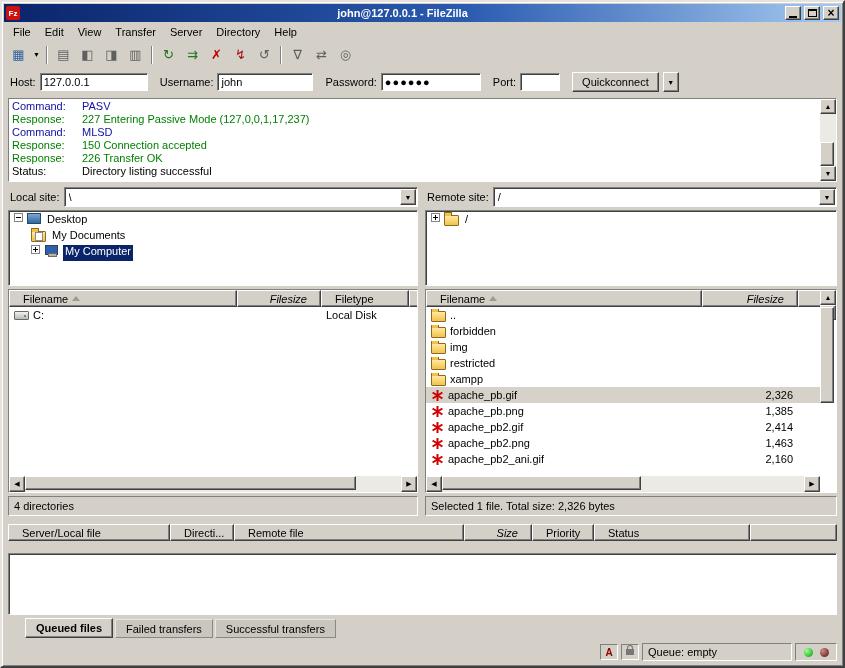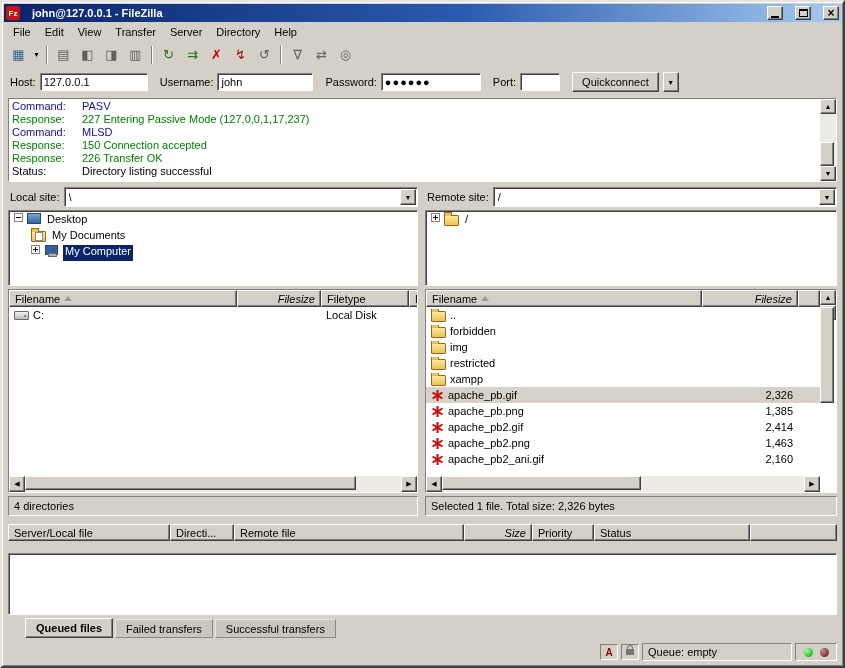--- a/index.html
+++ b/index.html
@@ -11,22 +11,22 @@
     box-shadow:inset 1px 1px 0 #fff, inset -1px -1px 0 #808080;
     padding:2px;display:flex;flex-direction:column;
     font-family:"Liberation Sans","DejaVu Sans",sans-serif;font-size:11px;color:#000;
     overflow:hidden;
   }
   
   .bevel-out{border:1px solid;border-color:#fff #404040 #404040 #fff;box-shadow:inset -1px -1px 0 #808080;background:#d4d0c8;}
   .bevel-in{border:1px solid;border-color:#808080 #fff #fff #808080;box-shadow:inset 1px 1px 0 #404040;background:#fff;}
   .etched{border:1px solid;border-color:#808080 #fff #fff #808080;background:#d4d0c8;}
   
-  .titlebar{height:18px;flex:none;display:flex;align-items:center;gap:12px;padding:4px 2px;
-    background:linear-gradient(90deg,#0a246a 0%,#2a5bb0 55%,#a6caf0 100%);color:#fff;font-weight:bold;}
+  .titlebar{height:18px;flex:none;display:flex;align-items:center;gap:3px;padding:4px 2px;
+    background:linear-gradient(90deg,#0a246a 0%,#2a5bb0 55%,#a6caf0 100%);color:#fff;font-weight:bold;text-align:center;}
   .app-icon{width:14px;height:14px;flex:none;background:#cc1111;border-radius:2px;color:#fff;
     font-size:8px;font-weight:bold;display:flex;align-items:center;justify-content:center;}
   .title-text{flex:1;white-space:nowrap;overflow:hidden;}
   .win-btn{width:16px;height:14px;flex:none;display:flex;align-items:center;justify-content:center;
     font-size:10px;line-height:10px;color:#000;position:relative;}
   .glyph-min{width:8px;height:2px;background:#000;margin-top:7px;}
   .glyph-max{width:9px;height:8px;border:1px solid #000;border-top-width:2px;}
   .glyph-close{font-size:12px;font-weight:bold;line-height:10px;}
   
   .menubar{height:19px;flex:none;display:flex;align-items:center;padding-left:2px;}
@@ -90,21 +90,21 @@
   .computer-ico::before{content:"";position:absolute;left:1px;top:0;width:11px;height:8px;background:#2f5fae;border:1px solid #33434f;}
   .computer-ico::after{content:"";position:absolute;left:4px;bottom:0;width:7px;height:2px;background:#b5b2aa;border:1px solid #6e6b63;}
   .drive-ico{width:15px;height:9px;flex:none;position:relative;background:linear-gradient(#f2f2f2,#b9b9b9);
     border:1px solid #6a6a6a;border-radius:1px;}
   .drive-ico::after{content:"";position:absolute;right:2px;bottom:2px;width:2px;height:2px;background:#2e8b2e;border-radius:50%;}
   .img-ico{width:13px;height:13px;flex:none;display:flex;align-items:center;justify-content:center;}
   
   .filelist{flex:1;margin-top:3px;display:flex;min-height:0;overflow:hidden;background:#fff;}
   .fl-content{flex:1;display:flex;flex-direction:column;min-width:0;}
   .fl-header{height:17px;flex:none;display:flex;background:#d4d0c8;overflow:hidden;}
-  .colhdr{display:flex;align-items:center;gap:4px;padding:0 5px;white-space:nowrap;overflow:hidden;flex:none;}
+  .colhdr{display:flex;align-items:center;gap:4px;padding:0 13px;white-space:nowrap;overflow:hidden;flex:none;}
   .colhdr.right{justify-content:flex-end;font-style:italic;}
   .colhdr.fill{flex:1;}
   .sort-arrow{width:0;height:0;border-left:4px solid transparent;border-right:4px solid transparent;border-bottom:5px solid #9c9a92;}
   .fl-rows{flex:1;overflow:hidden;background:#fff;}
   .list-row{display:flex;height:16px;align-items:center;white-space:nowrap;}
   .list-row.selected{background:#d6d2ca;}
   .lcell{padding:0 5px;flex:none;display:flex;align-items:center;gap:4px;overflow:hidden;}
   .lcell.right{justify-content:flex-end;}
   .col-lname{width:228px}.col-lsize{width:84px}.col-ltype{width:88px}
   .col-rname{width:276px}.col-rsize{width:96px}

